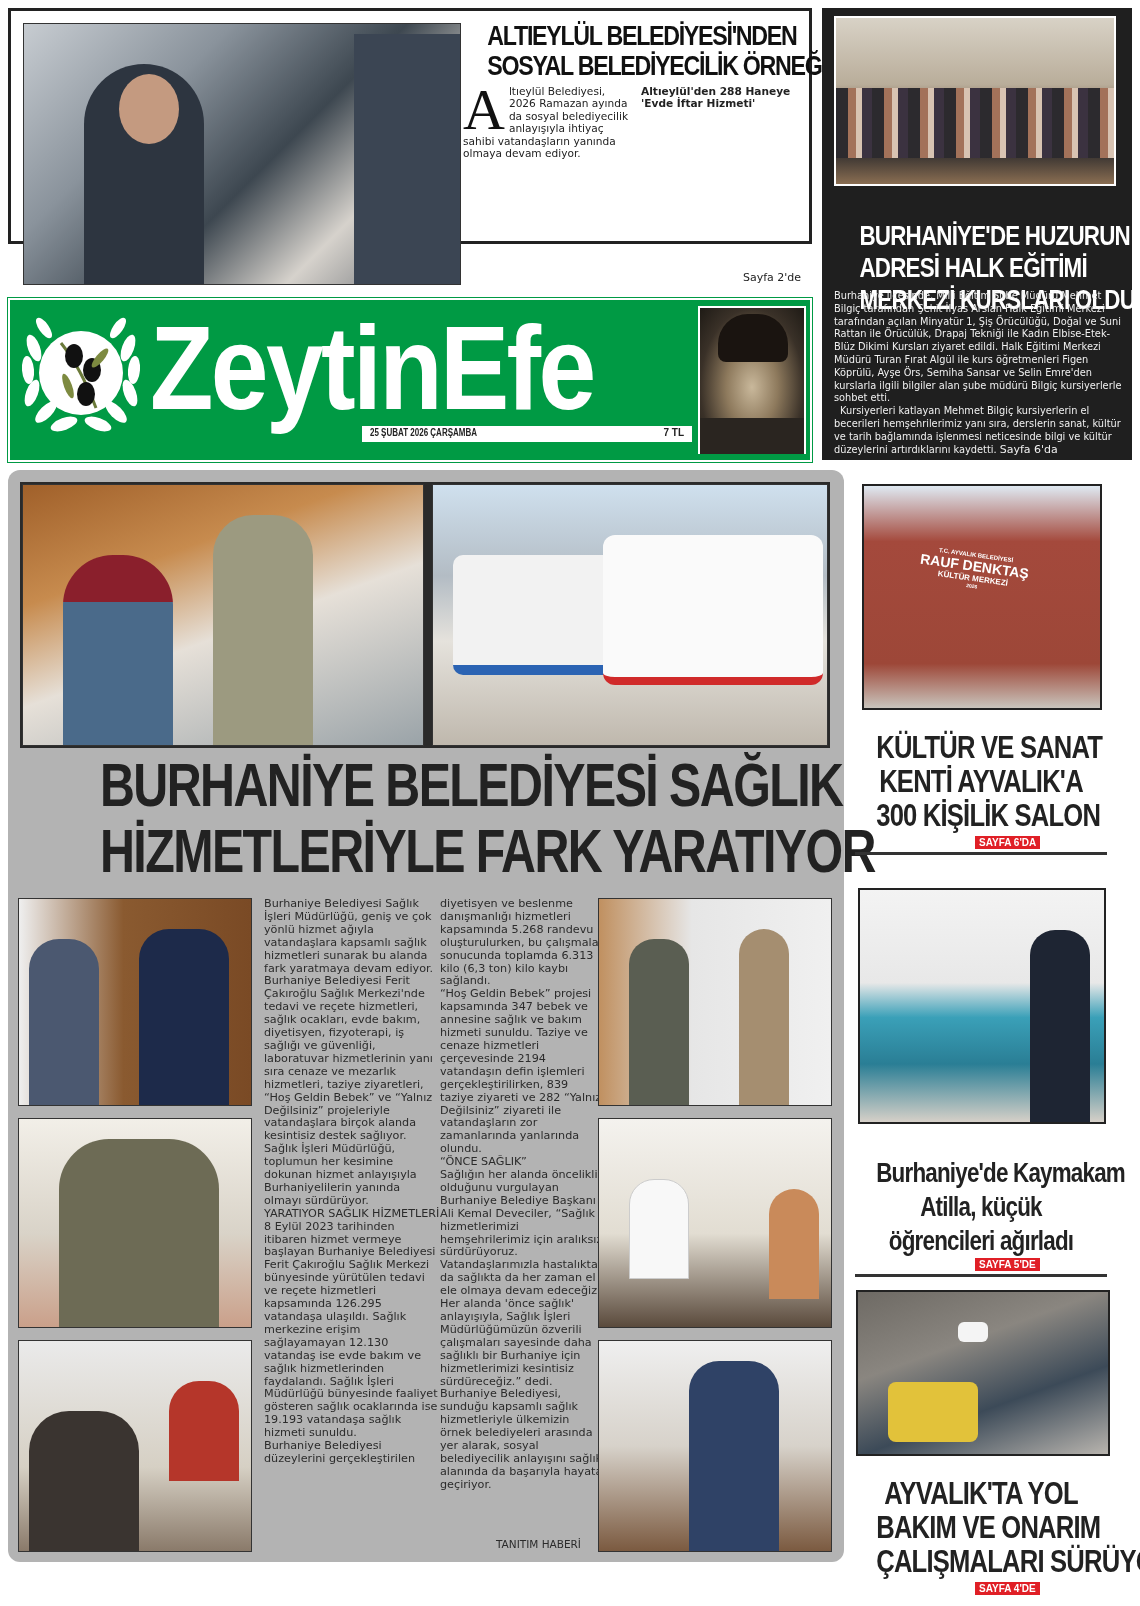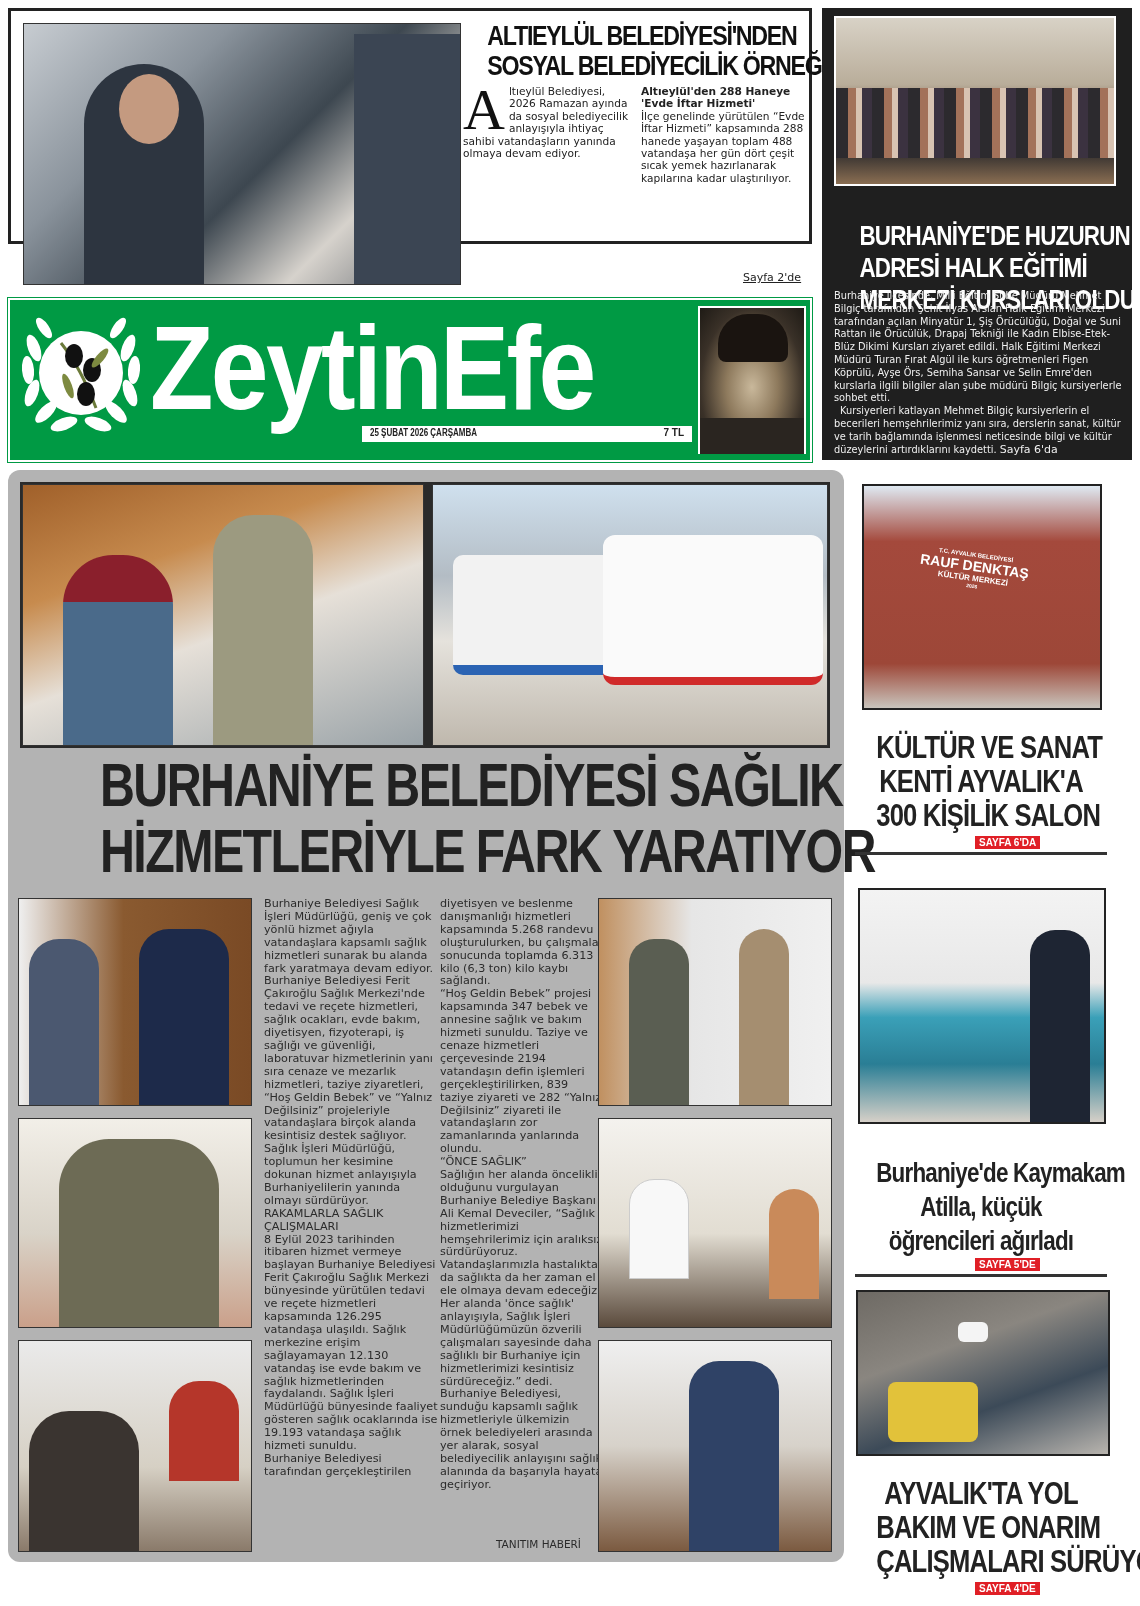--- a/index.html
+++ b/index.html
@@ -11,21 +11,21 @@
 
   
   #top-story { left: 8px; top: 8px; width: 804px; height: 236px; border: 3px solid #222; background: #fff; }
   #top-story .photo { left: 12px; top: 12px; width: 438px; height: 262px; background: linear-gradient(135deg,#c7ccd1 0%,#8a939c 30%,#3d4750 55%,#d6d2cc 75%,#5a5f66 100%); }
   #top-story .headline { position: absolute; left: 452px; top: 10px; width: 348px; text-align: center; font-family: "Liberation Sans", sans-serif; font-weight: 700; color: #111; }
   #top-story .headline div { font-size: 27px; line-height: 30px; letter-spacing: -1.5px; transform: scaleX(0.86); transform-origin: center; white-space: nowrap; }
   .body-col { position: absolute; font-size: 10.6px; line-height: 12.4px; color: #222; }
   .body-col p { margin: 0; }
   .dropcap { float: left; font-family: "Liberation Serif", serif; font-size: 58px; line-height: 46px; margin: 2px 4px 0 0; color: #111; }
   .subhead-b { font-weight: 700; }
-  .sayfa-ref { position: absolute; font-size: 11px; color: #222; text-decoration: underline; }
+  .sayfa-ref { position: absolute; font-size: 11px; color: #222; }
 
   
   #masthead { left: 8px; top: 298px; width: 804px; height: 164px; background: #009a44; border: 2px solid #fff; outline: 1px solid #009a44; }
   #masthead .logo-wreath { position: absolute; left: 6px; top: 8px; width: 130px; height: 130px; }
   #masthead .brand { position: absolute; left: 140px; top: 8px; font-family: "Liberation Sans", sans-serif; font-weight: 700; font-size: 118px; line-height: 120px; color: #fff; letter-spacing: -3px; transform: scaleX(0.88); transform-origin: left top; white-space: nowrap; }
   #masthead .dateline { position: absolute; left: 352px; top: 126px; width: 330px; height: 16px; background: #fff; }
   #masthead .dateline .date { position: absolute; left: 8px; top: 1px; font-family: "Liberation Sans", sans-serif; font-weight: 700; font-size: 10px; color: #222; transform: scaleX(0.8); transform-origin: left top; white-space: nowrap; }
   #masthead .dateline .price { position: absolute; right: 8px; top: 1px; font-family: "Liberation Sans", sans-serif; font-weight: 700; font-size: 10px; color: #222; }
   #masthead .portrait { position: absolute; left: 688px; top: 6px; width: 108px; height: 148px; border: 2px solid #fff; background: radial-gradient(ellipse at 50% 55%, #c9b89b 0%, #8e7a5d 35%, #3a3128 70%, #1e1a15 100%); }
 
@@ -63,21 +63,20 @@
   <div class="headline">
     <div>ALTIEYLÜL BELEDİYESİ'NDEN</div>
     <div>SOSYAL BELEDİYECİLİK ÖRNEĞİ</div>
   </div>
   <div class="body-col" style="left:452px;top:74px;width:172px;">
     <span class="dropcap">A</span>
     <p>ltıeylül Belediyesi, 2026 Ramazan ayında da sosyal belediyecilik anlayışıyla ihtiyaç sahibi vatandaşların yanında olmaya devam ediyor.</p>
   </div>
   <div class="body-col" style="left:630px;top:74px;width:166px;">
     <p class="subhead-b">Altıeylül'den 288 Haneye 'Evde İftar Hizmeti'</p>
-    <p>İlçe genelinde yürütülen “Evde İftar Hizmeti” kapsamında 288 hanede yaşayan toplam 488 vatandaşa her gün dört çeşit sıcak yemek hazırlanarak kapılarına kadar ulaştırılıyor.</p>
   </div>
   <div class="sayfa-ref" style="left:732px;top:260px;">Sayfa 2'de</div>
 </div>
 
 <div id="masthead" class="abs">
   <svg class="logo-wreath" viewBox="0 0 130 130">
     <g fill="#fff">
       <ellipse cx="18" cy="40" rx="6" ry="14" transform="rotate(-20 18 40)"></ellipse>
       <ellipse cx="12" cy="62" rx="6" ry="14" transform="rotate(-5 12 62)"></ellipse>
       <ellipse cx="16" cy="85" rx="6" ry="14" transform="rotate(20 16 85)"></ellipse>
@@ -150,23 +149,23 @@
   </div>
   <div class="photo" style="left:10px;top:870px;width:234px;height:212px;background:linear-gradient(180deg,#eaeaea 0%,#d6d0c4 60%,#8a7a6a 100%);">
     <div style="position:absolute;left:10px;top:70px;width:110px;height:142px;border-radius:40px 40px 0 0;background:#3a3430;"></div>
     <div style="position:absolute;left:150px;top:40px;width:70px;height:100px;border-radius:30px 30px 0 0;background:#b5362a;"></div>
   </div>
 
   <div class="body-col" style="left:256px;top:428px;width:176px;">
     <p>Burhaniye Belediyesi Sağlık İşleri Müdürlüğü, geniş ve çok yönlü hizmet ağıyla vatandaşlara kapsamlı sağlık hizmetleri sunarak bu alanda fark yaratmaya devam ediyor.</p>
     <p>Burhaniye Belediyesi Ferit Çakıroğlu Sağlık Merkezi'nde tedavi ve reçete hizmetleri, sağlık ocakları, evde bakım, diyetisyen, fizyoterapi, iş sağlığı ve güvenliği, laboratuvar hizmetlerinin yanı sıra cenaze ve mezarlık hizmetleri, taziye ziyaretleri, “Hoş Geldin Bebek” ve “Yalnız Değilsiniz” projeleriyle vatandaşlara birçok alanda kesintisiz destek sağlıyor.</p>
     <p>Sağlık İşleri Müdürlüğü, toplumun her kesimine dokunan hizmet anlayışıyla Burhaniyelilerin yanında olmayı sürdürüyor.</p>
-    <p>RAKAMLARLA SAĞLIK ÇALIŞMALARI</p>
+    <p>YARATIYOR SAĞLIK HİZMETLERİ</p>
     <p>8 Eylül 2023 tarihinden itibaren hizmet vermeye başlayan Burhaniye Belediyesi Ferit Çakıroğlu Sağlık Merkezi bünyesinde yürütülen tedavi ve reçete hizmetleri kapsamında 126.295 vatandaşa ulaşıldı. Sağlık merkezine erişim sağlayamayan 12.130 vatandaş ise evde bakım ve sağlık hizmetlerinden faydalandı. Sağlık İşleri Müdürlüğü bünyesinde faaliyet gösteren sağlık ocaklarında ise 19.193 vatandaşa sağlık hizmeti sunuldu.</p>
-    <p>Burhaniye Belediyesi tarafından gerçekleştirilen</p>
+    <p>Burhaniye Belediyesi düzeylerini gerçekleştirilen</p>
   </div>
   <div class="body-col" style="left:432px;top:428px;width:164px;">
     <p>diyetisyen ve beslenme danışmanlığı hizmetleri kapsamında 5.268 randevu oluşturulurken, bu çalışmalar sonucunda toplamda 6.313 kilo (6,3 ton) kilo kaybı sağlandı.</p>
     <p>“Hoş Geldin Bebek” projesi kapsamında 347 bebek ve annesine sağlık ve bakım hizmeti sunuldu. Taziye ve cenaze hizmetleri çerçevesinde 2194 vatandaşın defin işlemleri gerçekleştirilirken, 839 taziye ziyareti ve 282 “Yalnız Değilsiniz” ziyareti ile vatandaşların zor zamanlarında yanlarında olundu.</p>
     <p> “ÖNCE SAĞLIK”</p>
     <p>Sağlığın her alanda öncelikli olduğunu vurgulayan Burhaniye Belediye Başkanı Ali Kemal Deveciler, “Sağlık hizmetlerimizi hemşehrilerimiz için aralıksız sürdürüyoruz. Vatandaşlarımızla hastalıkta da sağlıkta da her zaman el ele olmaya devam edeceğiz. Her alanda 'önce sağlık' anlayışıyla, Sağlık İşleri Müdürlüğümüzün özverili çalışmaları sayesinde daha sağlıklı bir Burhaniye için hizmetlerimizi kesintisiz sürdüreceğiz.” dedi.</p>
     <p>Burhaniye Belediyesi, sunduğu kapsamlı sağlık hizmetleriyle ülkemizin örnek belediyeleri arasında yer alarak, sosyal belediyecilik anlayışını sağlık alanında da başarıyla hayata geçiriyor.</p>
   </div>
   <div class="tanitim" style="left:488px;top:1068px;">TANITIM HABERİ</div>
 

